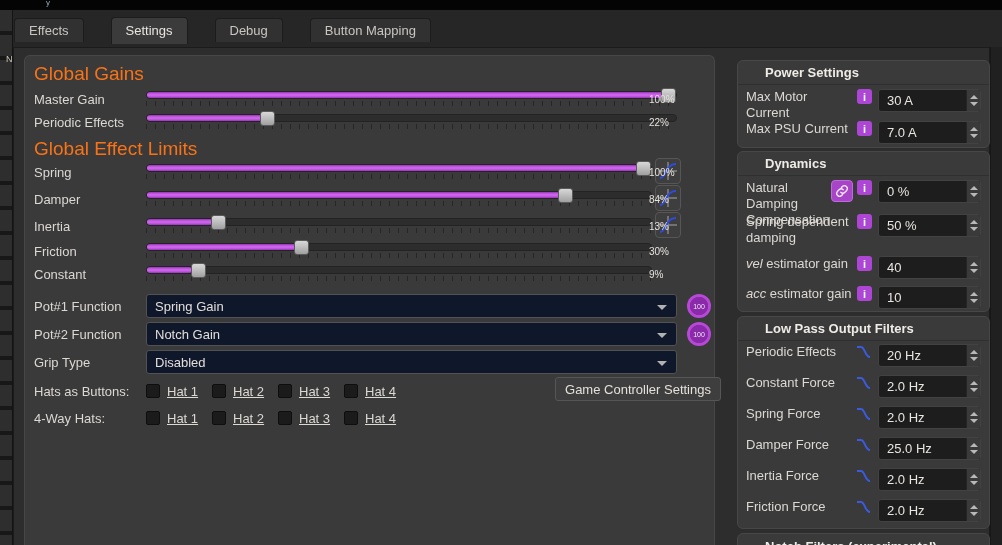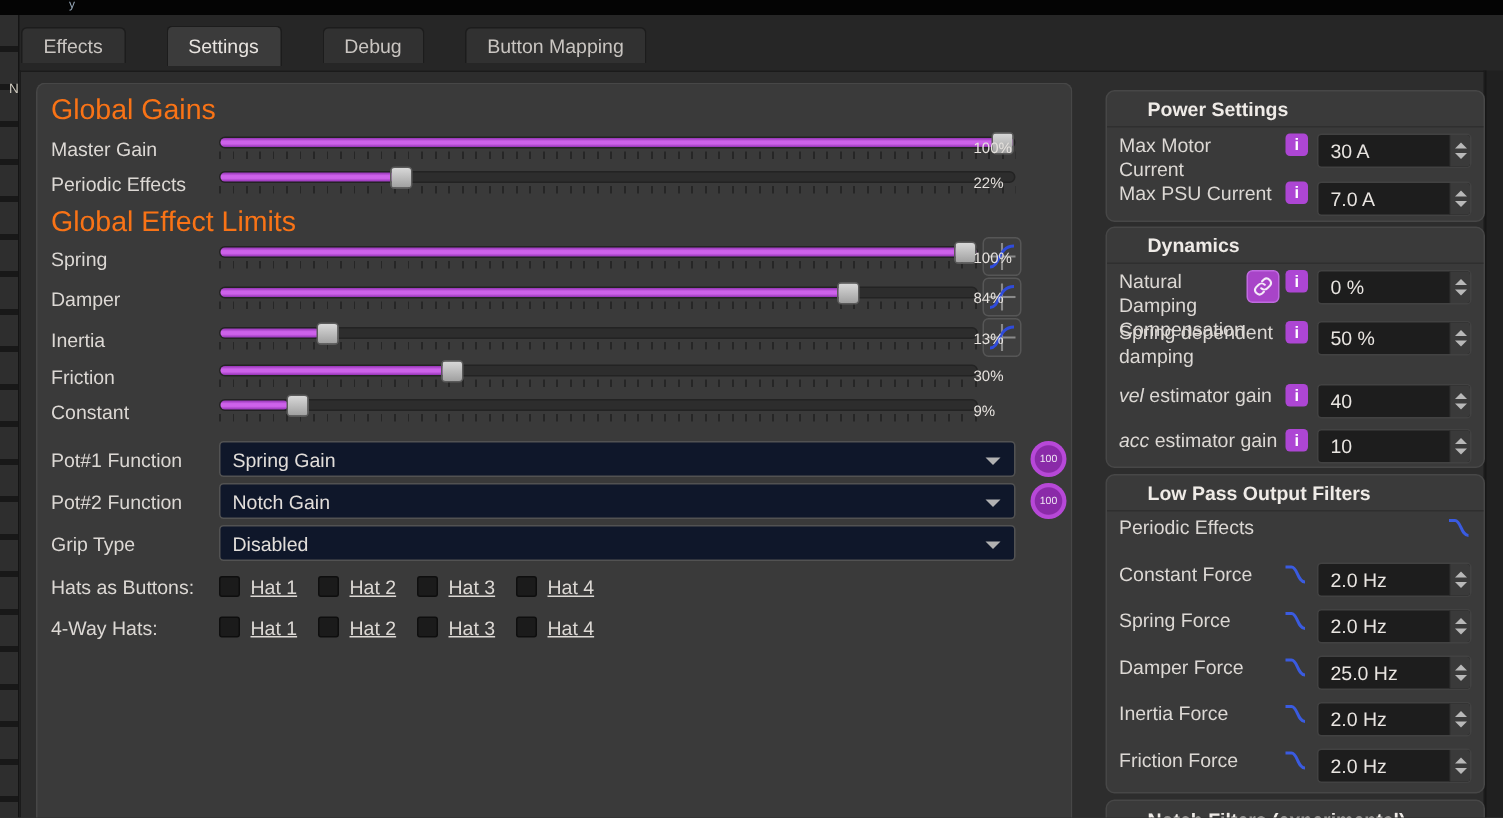--- a/index.html
+++ b/index.html
@@ -307,20 +307,23 @@
         <span>Hat 2</span>
       </div>
     <div class="hatgrp">
         <div class="cbx"></div>
         <span>Hat 3</span>
       </div>
     <div class="hatgrp">
         <div class="cbx"></div>
         <span>Hat 4</span>
       </div>
+    <div class="push-btn">
+        <span>Game Controller Settings</span>
+      </div>
   </div>
 
   <div class="row" style="top:350px">
     <span class="lab">4-Way Hats:</span>
     <div class="hatgrp">
         <div class="cbx"></div>
         <span>Hat 1</span>
       </div>
     <div class="hatgrp">
         <div class="cbx"></div>
@@ -427,20 +430,27 @@
   <div class="gb-head">
     <div class="tri"></div>
     <span>Low Pass Output Filters</span>
   </div>
 
   <div class="rrow mt3">
     <span class="rlab">Periodic Effects</span>
     <svg class="lpf-ic" height="16" viewBox="0 0 17 16">
         <path d="M2 3 H6 C10 3 10 13 15 13" fill="none" stroke="#3a5be0" stroke-width="2"></path>
       </svg>
+    <div class="spin">
+      <span>20 Hz</span>
+      <div class="spin-btns">
+          <div class="arr-up"></div>
+          <div class="arr-dn"></div>
+        </div>
+    </div>
   </div>
 
   <div class="rrow mt7">
     <span class="rlab">Constant Force</span>
     <svg class="lpf-ic" height="16" viewBox="0 0 17 16">
         <path d="M2 3 H6 C10 3 10 13 15 13" fill="none" stroke="#3a5be0" stroke-width="2"></path>
       </svg>
     <div class="spin">
       <span>2.0 Hz</span>
       <div class="spin-btns">

